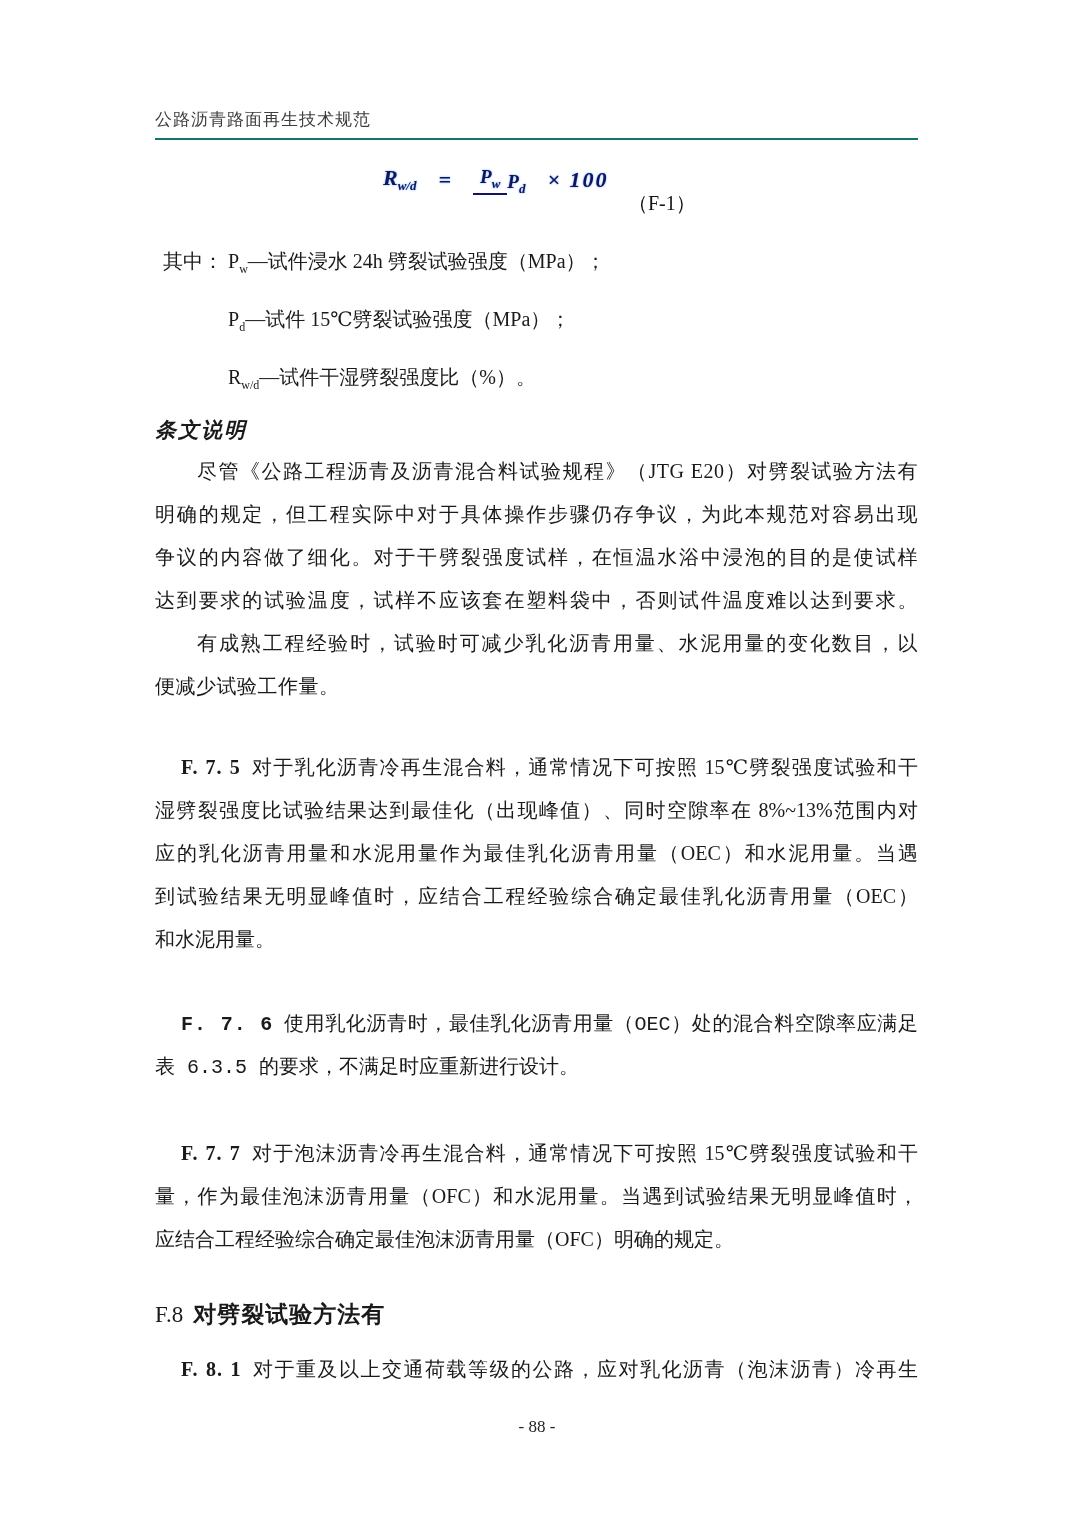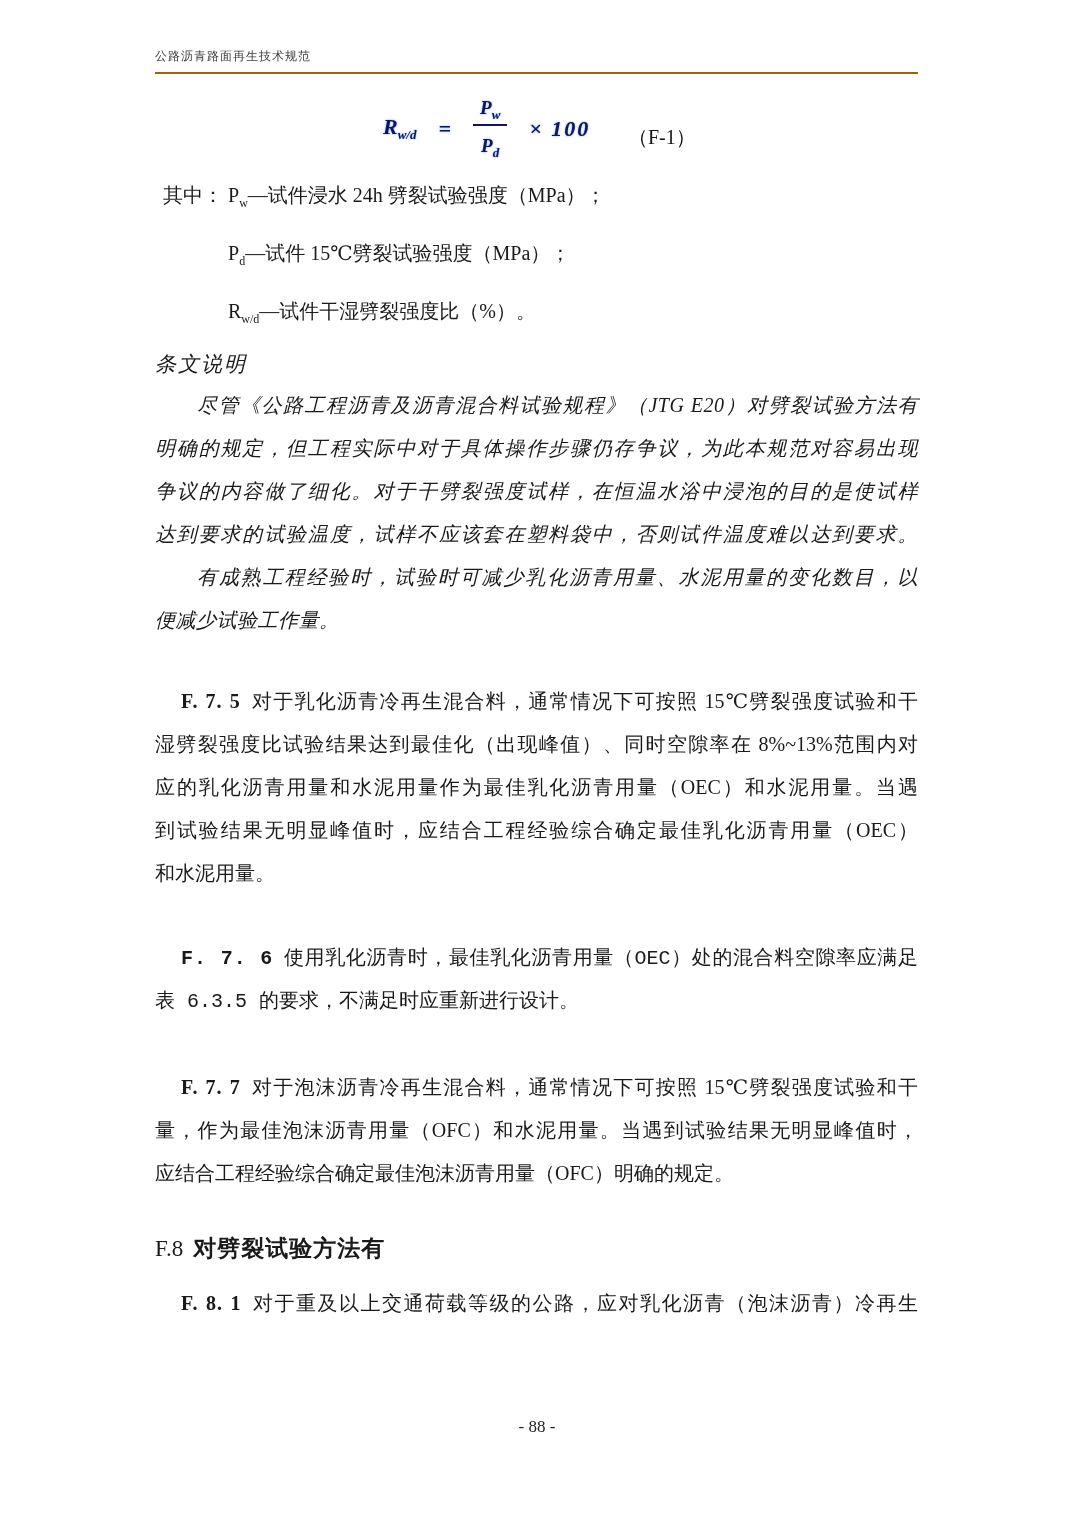--- a/index.html
+++ b/index.html
@@ -10,58 +10,58 @@
     font-family:"Liberation Serif","DejaVu Serif",serif;
     color:#1a1a1a;
     overflow:hidden;
   }
   .content {
     position:absolute; left:155px; top:0;
     width:763px;
   }
   
   .running-header {
-    padding-top:48px; padding-bottom:7px;
-    border-bottom:2px solid #a16207;
-    font-size:12px; color:#3d3d3d;
+    padding-top:108px; padding-bottom:7px;
+    border-bottom:2px solid #0f766e;
+    font-size:17px; color:#3d3d3d;
     letter-spacing:1px;
   }
   
   .formula-row { position:relative; height:78px; margin-top:18px; }
   .formula {
     position:absolute; left:228px; top:4px;
     display:flex; align-items:center; gap:22px;
     font-style:italic; font-weight:bold;
     color:#14145c;
     text-shadow:0 0 2px rgba(40,140,255,0.8);
     font-size:22px;
   }
   .formula sub { font-size:13px; font-weight:bold; }
-  .fraction { display:inline-flex; flex-direction:column; align-items:center; font-size:19px; line-height:1.25; }
+  .fraction { display:inline-flex; flex-direction:row; align-items:center; font-size:19px; line-height:1.25; }
   .fraction .num { border-bottom:2px solid #14145c; padding:0 7px 1px; }
   .fraction .den { padding-top:8px; }
   .f-mult { letter-spacing:2px; }
   .formula-label {
     position:absolute; left:473px; top:32px;
     font-size:20px; color:#141414; font-style:normal;
   }
   
   .defs { font-size:20px; }
   .def-row { line-height:50px; padding-left:8px; white-space:nowrap; }
   .def-intro { display:inline-block; width:65px; }
   .def-sym sub { font-size:12px; }
   
   .commentary-heading {
     margin-top:0; line-height:40px;
-    font-size:21px; font-weight:normal; font-style:italic;
+    font-size:21px; font-weight:bold; font-style:italic;
     letter-spacing:2px;
   }
   .para { font-size:20px; }
   .para .line { line-height:43px; }
-  .kai { font-style:italic; letter-spacing:0.5px; }
+  .kai { letter-spacing:0.5px; }
   .song { font-style:normal; }
   .full { text-align:justify; text-align-last:justify; }
   .indent-2 { padding-left:42px; }
   .indent-f { padding-left:26px; }
   .sec-label { font-weight:bold; margin-right:10px; letter-spacing:1px; }
   .sec-f75 { margin-top:38px; }
   .sec-f76 { margin-top:42px;font-family:Liberation Mono, monospace; }
   .sec-f77 { margin-top:43px; }
   .f8-heading { margin-top:31px; line-height:44px; font-size:23px; }
   .f8-num { font-family:"Liberation Serif","DejaVu Serif",serif; margin-right:10px; }

